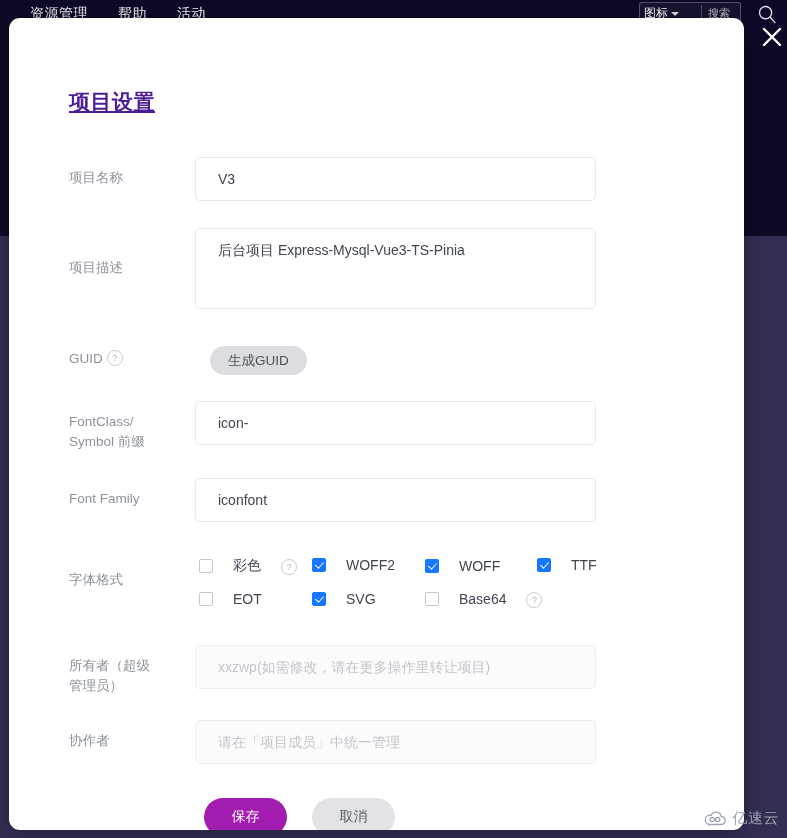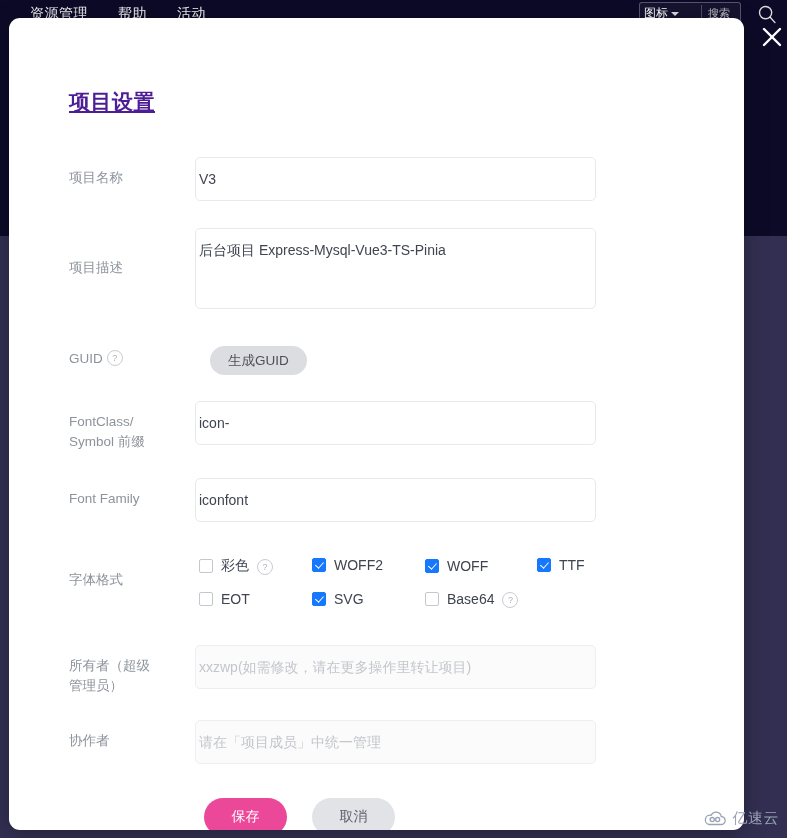--- a/index.html
+++ b/index.html
@@ -159,21 +159,21 @@
   }
   .row-label.two-line { line-height: 20px; }
   .field {
     width: 401px;
     box-sizing: border-box;
     border: 1px solid #e8e9ec;
     border-radius: 5px;
     background: #ffffff;
     font-size: 14px;
     color: #3f4450;
-    padding: 11px 3px;
+    padding: 11px 22px;
     line-height: 20px;
   }
   .field.tall { height: 81px; }
   .field.muted {
     background: #fbfbfc;
     color: #c3c6cb;
     border-color: #eceef0;
   }
 
   .help-icon {
@@ -203,21 +203,21 @@
   }
   #generate-guid-button {
     background: #dcdde0;
     color: #4b5059;
     height: 29px;
     padding: 0 18px;
     font-size: 13.5px;
     border-radius: 16px;
   }
   #save-button {
-    background: #ec4899;
+    background: #a21caf;
     color: #ffffff;
     width: 83px;
     height: 38px;
   }
   #cancel-button {
     background: #e2e3e6;
     color: #5a6069;
     width: 83px;
     height: 38px;
     margin-left: 25px;
@@ -226,21 +226,21 @@
   
   #font-format-grid {
     position: relative;
     width: 420px;
     height: 62px;
   }
   .cb-item {
     position: absolute;
     display: flex;
     align-items: center;
-    gap: 8px;
+    gap: 20px;
     font-size: 14px;
     color: #3f4450;
     cursor: pointer;
     white-space: nowrap;
   }
   .cb-box {
     width: 14px;
     height: 14px;
     box-sizing: border-box;
     border: 1px solid #c4c8cd;

